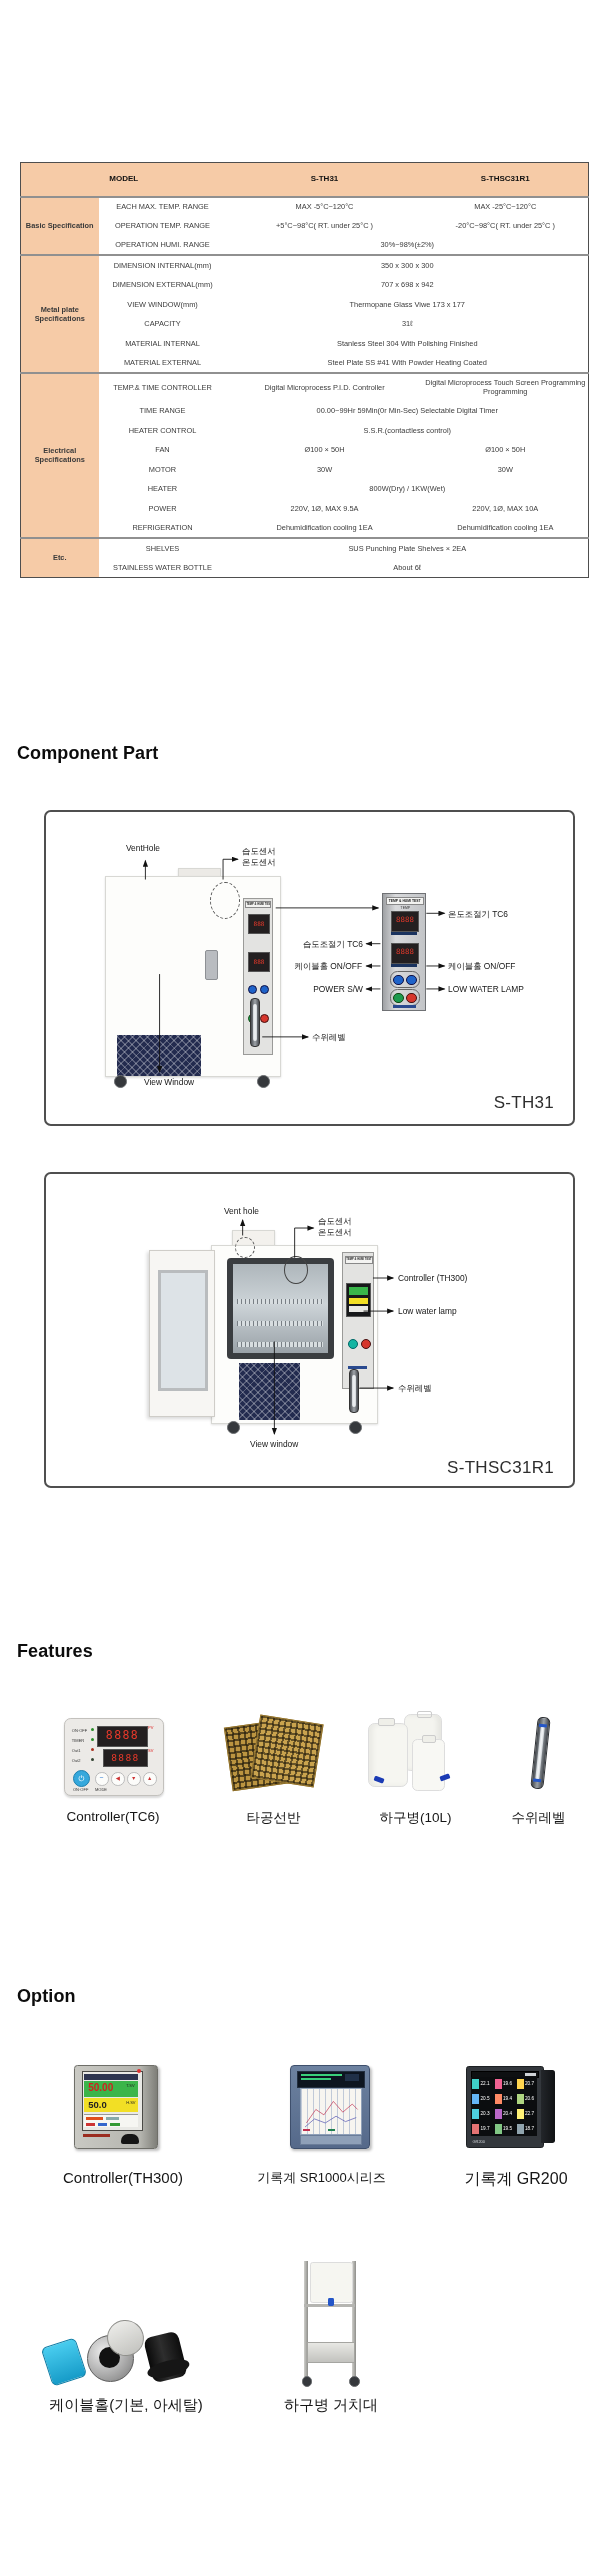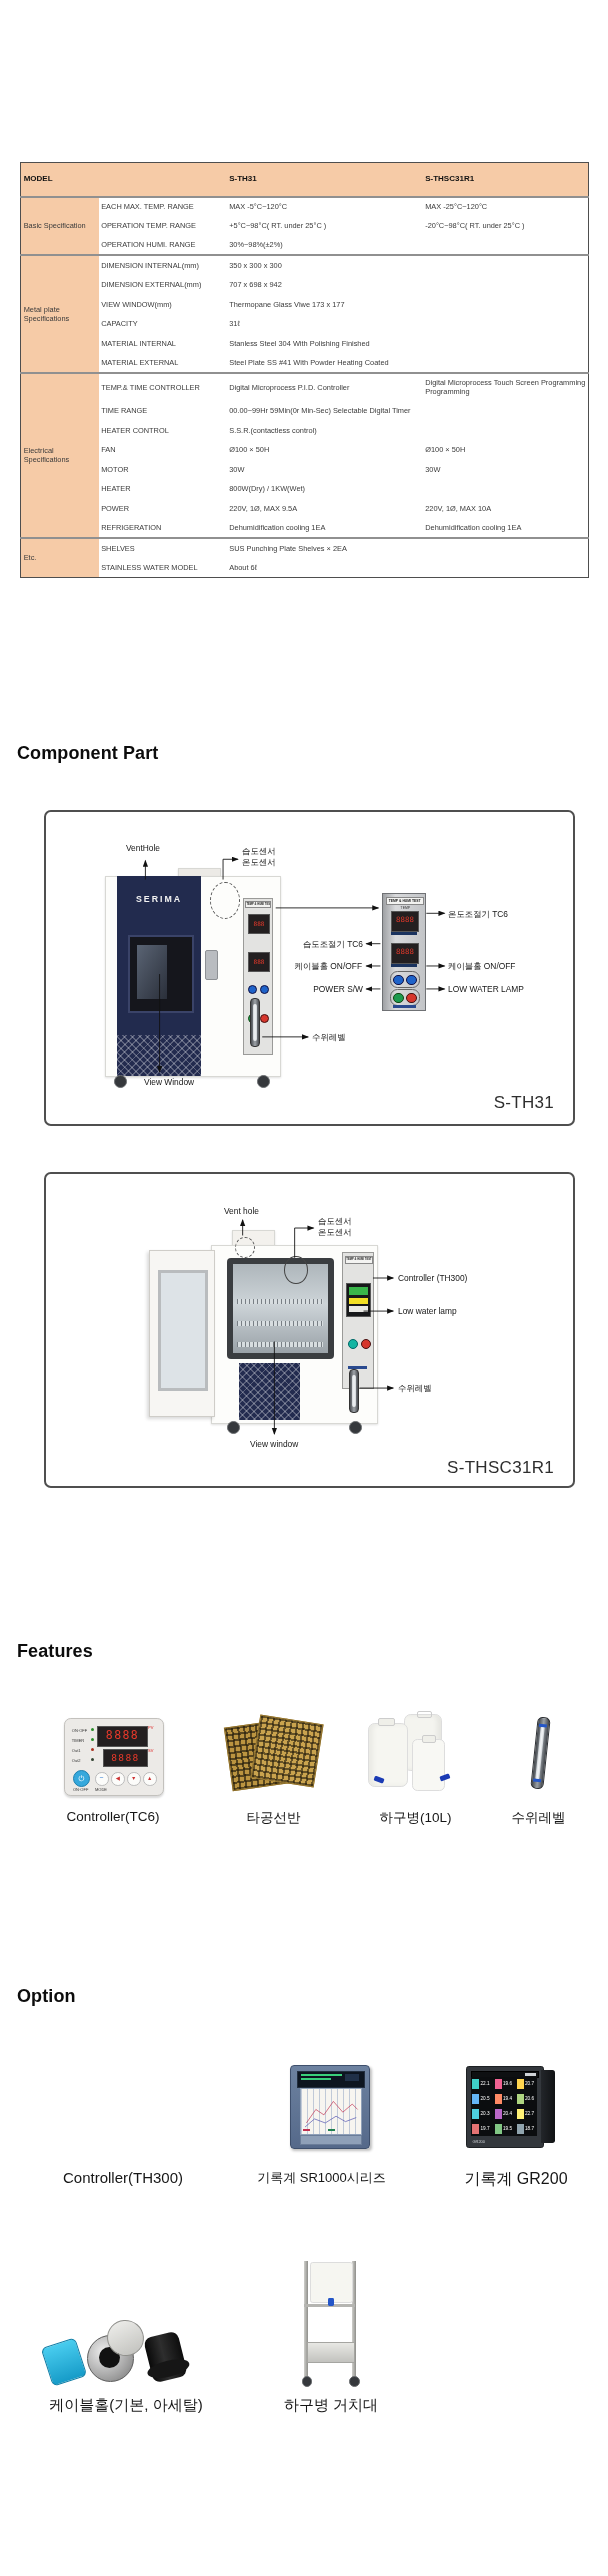--- a/index.html
+++ b/index.html
@@ -3,29 +3,29 @@
 <meta charset="utf-8">
 <style>
   html,body{margin:0;padding:0;background:#fff;}
   .page{position:relative;width:609px;height:2576px;background:#ffffff;overflow:hidden;
         font-family:"Liberation Sans", sans-serif;color:#222;}
   .abs{position:absolute;}
 
   
   table.spec{position:absolute;left:20px;top:162px;width:568px;border-collapse:collapse;
              border:1.4px solid #4e4e4e;table-layout:fixed;}
-  table.spec td,table.spec th{padding:0 2.7px;text-align:left;vertical-align:middle;
+  table.spec td,table.spec th{padding:0 2.7px;text-align:center;vertical-align:middle;
              font-size:7.4px;color:#3a3a3a;line-height:1.25;}
   table.spec th{font-size:8px;font-weight:bold;color:#111;}
   .peach{background:#F6CBA7;}
   tr.hdr{height:34px;}
   tr.hdr th{border-bottom:2.7px double #909090;}
   tr.r{height:19.6px;}
   tr.rtall{height:28px;}
-  td.gcell{font-weight:normal;font-size:8.8px;color:#111;line-height:1.3;}
+  td.gcell{font-weight:bold;font-size:8.8px;color:#111;line-height:1.3;}
   tr.gsep td{border-top:2.7px double #909090;}
   td.small2{font-size:6.8px;line-height:1.2;}
 
   
   .h1{position:absolute;left:17px;font-size:18px;font-weight:800;color:#0c0c0c;letter-spacing:0.1px;}
 
   
   .cbox{position:absolute;left:44px;width:527px;height:312px;border:2px solid #4f4f4f;
         border-radius:6.8px;background:#fff;}
   .lbl{position:absolute;font-size:8.4px;color:#151515;white-space:pre-line;line-height:1.3;}
@@ -156,38 +156,32 @@
       <td>Dehumidification cooling 1EA</td>
       <td>Dehumidification cooling 1EA</td>
     </tr>
 
     <tr class="r gsep">
       <td class="peach gcell" rowspan="2">Etc.</td>
       <td>SHELVES</td>
       <td colspan="2">SUS Punching Plate Shelves × 2EA</td>
     </tr>
     <tr class="r">
-      <td>STAINLESS WATER MODEL</td>
+      <td>STAINLESS WATER BOTTLE</td>
       <td colspan="2">About 6ℓ</td>
     </tr>
   </tbody>
     </table>
 
   <div class="h1" style="top:743px;">Component Part</div>
 
   <div class="cbox" style="top:810px;">
 
     <div class="mbody" style="left:132px;top:56px;width:41px;height:9.5px;background:#eceae6;"></div>
     <div class="mbody" style="left:59px;top:64px;width:174px;height:199px;"></div>
-    <div class="abs navy" style="left:71px;top:64px;width:84px;height:159px;">
-      <div style="text-align:center;margin-top:17.6px;color:#f2f2f2;font-weight:bold;font-size:8.8px;letter-spacing:2px;">SERIMA</div>
-      <div class="abs" style="left:10.8px;top:59px;width:62px;height:74px;background:#15161c;border:2px solid #3a4368;">
-        <div class="abs" style="left:6.8px;top:8px;width:30px;height:54px;background:linear-gradient(120deg,#5a6474,#2a2f3a);"></div>
-      </div>
-    </div>
     <div class="abs grille" style="left:71px;top:223px;width:84px;height:41px;"></div>
     <div class="abs" style="left:159px;top:138px;width:10.8px;height:28px;background:#b9bcc0;border:0.7px solid #8d9094;border-radius:2px;"></div>
     <div class="caster" style="left:68px;top:263px;"></div>
     <div class="caster" style="left:211px;top:263px;"></div>
 
     <div class="abs" style="left:197px;top:86px;width:28px;height:155px;background:#e3e3e1;border:0.7px solid #9a9a98;">
       <div class="paneltitle" style="left:1.4px;top:2px;width:24px;height:5.4px;font-size:2.7px;line-height:5.4px;">TEMP &amp; HUMI TEST</div>
       <div class="ledbox" style="left:4px;top:15px;width:20px;height:17.6px;font-size:6px;line-height:17.6px;">888</div>
       <div class="ledbox" style="left:4px;top:53px;width:20px;height:17.6px;font-size:6px;line-height:17.6px;">888</div>
       <div class="rbtn" style="left:4px;top:86px;width:7.4px;height:7.4px;background:#1f63c9;border:0.7px solid #114;"></div>
@@ -364,20 +358,45 @@
     </div>
   </div>
 
   <div class="cap" style="left:47px;top:1809px;width:132px;">Controller(TC6)</div>
   <div class="cap" style="left:223px;top:1809px;width:101px;">타공선반</div>
   <div class="cap" style="left:365px;top:1809px;width:101px;">하구병(10L)</div>
   <div class="cap" style="left:488px;top:1809px;width:101px;">수위레벨</div>
 
   <div class="h1" style="top:1986px;">Option</div>
 
+  <div class="abs" style="left:74px;top:2065px;width:82px;height:82px;background:linear-gradient(90deg,#c9c9c3,#b4b4ae 80%,#7e7e78);border:0.7px solid #6e6e68;border-radius:3.4px;box-shadow:1.4px 2px 2.7px rgba(0,0,0,.25);">
+    <div class="abs" style="left:6.8px;top:5.4px;width:59px;height:58px;background:#e9e9e5;border:1.4px solid #4a4a46;">
+      <div class="abs" style="left:1.4px;top:1.4px;width:54px;height:6px;background:#2e3550;"></div>
+      <div class="abs" style="left:1.4px;top:8.8px;width:54px;height:16px;background:#3cb54a;">
+        <span class="abs" style="left:4px;top:0.7px;font-size:10px;font-weight:bold;color:#d31f1f;">50.00</span>
+        <span class="abs" style="left:42px;top:1.4px;font-size:4px;color:#222;">T.SV</span>
+      </div>
+      <div class="abs" style="left:1.4px;top:26px;width:54px;height:14px;background:#f2df25;">
+        <span class="abs" style="left:4px;top:0.7px;font-size:9.5px;font-weight:bold;color:#222;">50.0</span>
+        <span class="abs" style="left:42px;top:1.4px;font-size:4px;color:#222;">H.SV</span>
+      </div>
+      <div class="abs" style="left:1.4px;top:42px;width:54px;height:6px;background:#f6f6f2;border-top:0.7px solid #999;">
+        <div class="abs" style="left:1.4px;top:1.4px;width:17.6px;height:3.4px;background:#e0501e;"></div>
+        <div class="abs" style="left:21.6px;top:1.4px;width:13.5px;height:3.4px;background:#8aa;"></div>
+      </div>
+      <div class="abs" style="left:1.4px;top:49px;width:54px;height:6px;background:#f6f6f2;">
+        <div class="abs" style="left:1.4px;top:1.4px;width:9.5px;height:3.4px;background:#c33;"></div>
+        <div class="abs" style="left:13.5px;top:1.4px;width:9.5px;height:3.4px;background:#36c;"></div>
+        <div class="abs" style="left:26px;top:1.4px;width:9.5px;height:3.4px;background:#393;"></div>
+      </div>
+    </div>
+    <div class="rbtn" style="left:62px;top:2.7px;width:4px;height:4px;background:#d33;"></div>
+    <div class="abs" style="left:46px;top:68px;width:17.6px;height:10px;background:#151515;border-radius:6.8px 6.8px 2px 2px;"></div>
+    <div class="abs" style="left:8px;top:68px;width:27px;height:3.4px;background:#9b2d20;"></div>
+  </div>
 
   <div class="abs" style="left:290px;top:2065px;width:78px;height:82px;background:linear-gradient(180deg,#6d82a0,#55698a);border:0.7px solid #3e4f6c;border-radius:4px;box-shadow:1.4px 2px 2.7px rgba(0,0,0,.25);">
     <div class="abs" style="left:6px;top:4.7px;width:66px;height:15px;background:#0d1520;border:0.7px solid #232f40;">
       <div class="abs" style="left:2.7px;top:2.7px;width:41px;height:2px;background:#39d07a;"></div>
       <div class="abs" style="left:2.7px;top:6.8px;width:30px;height:2px;background:#39d07a;"></div>
       <div class="abs" style="left:47px;top:2.7px;width:13.5px;height:6.8px;background:#203048;"></div>
     </div>
     <div class="abs" style="left:8.8px;top:22px;width:60px;height:45px;background:#f7f5f0;border:0.7px solid #8fa0b8;">
       <div class="abs" style="left:0;top:0;right:0;bottom:0;background:repeating-linear-gradient(90deg,rgba(90,120,170,.35) 0 0.7px,transparent 0.7px 6px);"></div>
       <svg width="60" height="45" style="position:absolute;left:0;top:0;" viewBox="0 0 89 66">

